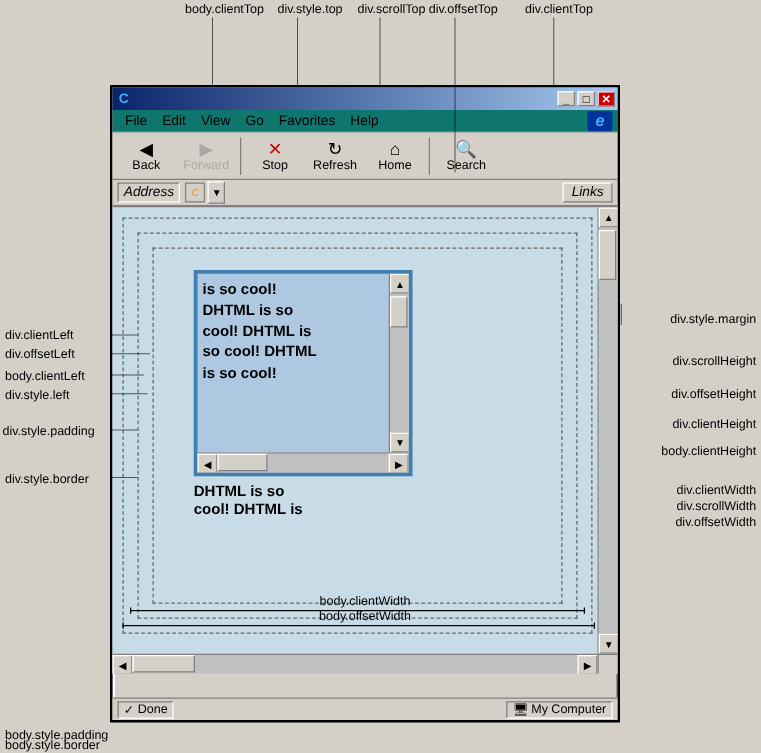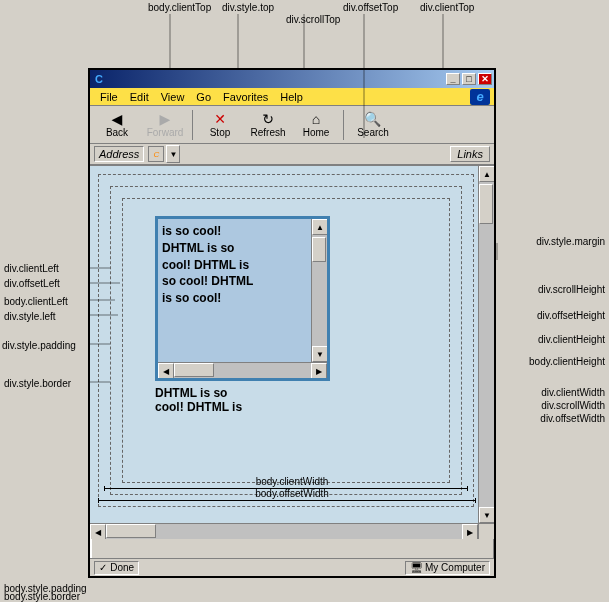--- a/index.html
+++ b/index.html
@@ -88,21 +88,21 @@
       align-items: center;
       justify-content: center;
       font-size: 9px;
       cursor: pointer;
       color: #000;
       font-weight: bold;
     }
 
     
     .menu-bar {
-      background: #fde047;
+      background: #0f766e;
       height: 18px;
       display: flex;
       align-items: center;
       padding: 0 4px;
       border-bottom: 1px solid #808080;
     }
 
     .menu-item {
       padding: 1px 6px;
       font-size: 11px;
@@ -276,25 +276,25 @@
     }
 
   </style>
 </head>
 <body>
 
 <div class="diagram-area">
 
   <span class="annotation" style="top:2px; left:148px;">body.clientTop</span>
   <span class="annotation" style="top:2px; left:222px;">div.style.top</span>
-  <span class="annotation" style="top:14px; left:286px;">div.scrollTop</span>
+  <span class="annotation" style="top:2px; left:286px;">div.scrollTop</span>
   <span class="annotation" style="top:2px; left:343px;">div.offsetTop</span>
   <span class="annotation" style="top:2px; left:420px;">div.clientTop</span>
 
-  <span class="annotation" style="top:236px; right:4px;">div.style.margin</span>
+  <span class="annotation" style="top:250px; right:4px;">div.style.margin</span>
   <span class="annotation" style="top:284px; right:4px;">div.scrollHeight</span>
   <span class="annotation" style="top:310px; right:4px;">div.offsetHeight</span>
   <span class="annotation" style="top:334px; right:4px;">div.clientHeight</span>
   <span class="annotation" style="top:356px; right:4px;">body.clientHeight</span>
   <span class="annotation" style="top:387px; right:4px;">div.clientWidth</span>
   <span class="annotation" style="top:400px; right:4px;">div.scrollWidth</span>
   <span class="annotation" style="top:413px; right:4px;">div.offsetWidth</span>
 
   <span class="annotation" style="top:263px; left:4px;">div.clientLeft</span>
   <span class="annotation" style="top:278px; left:4px;">div.offsetLeft</span>

